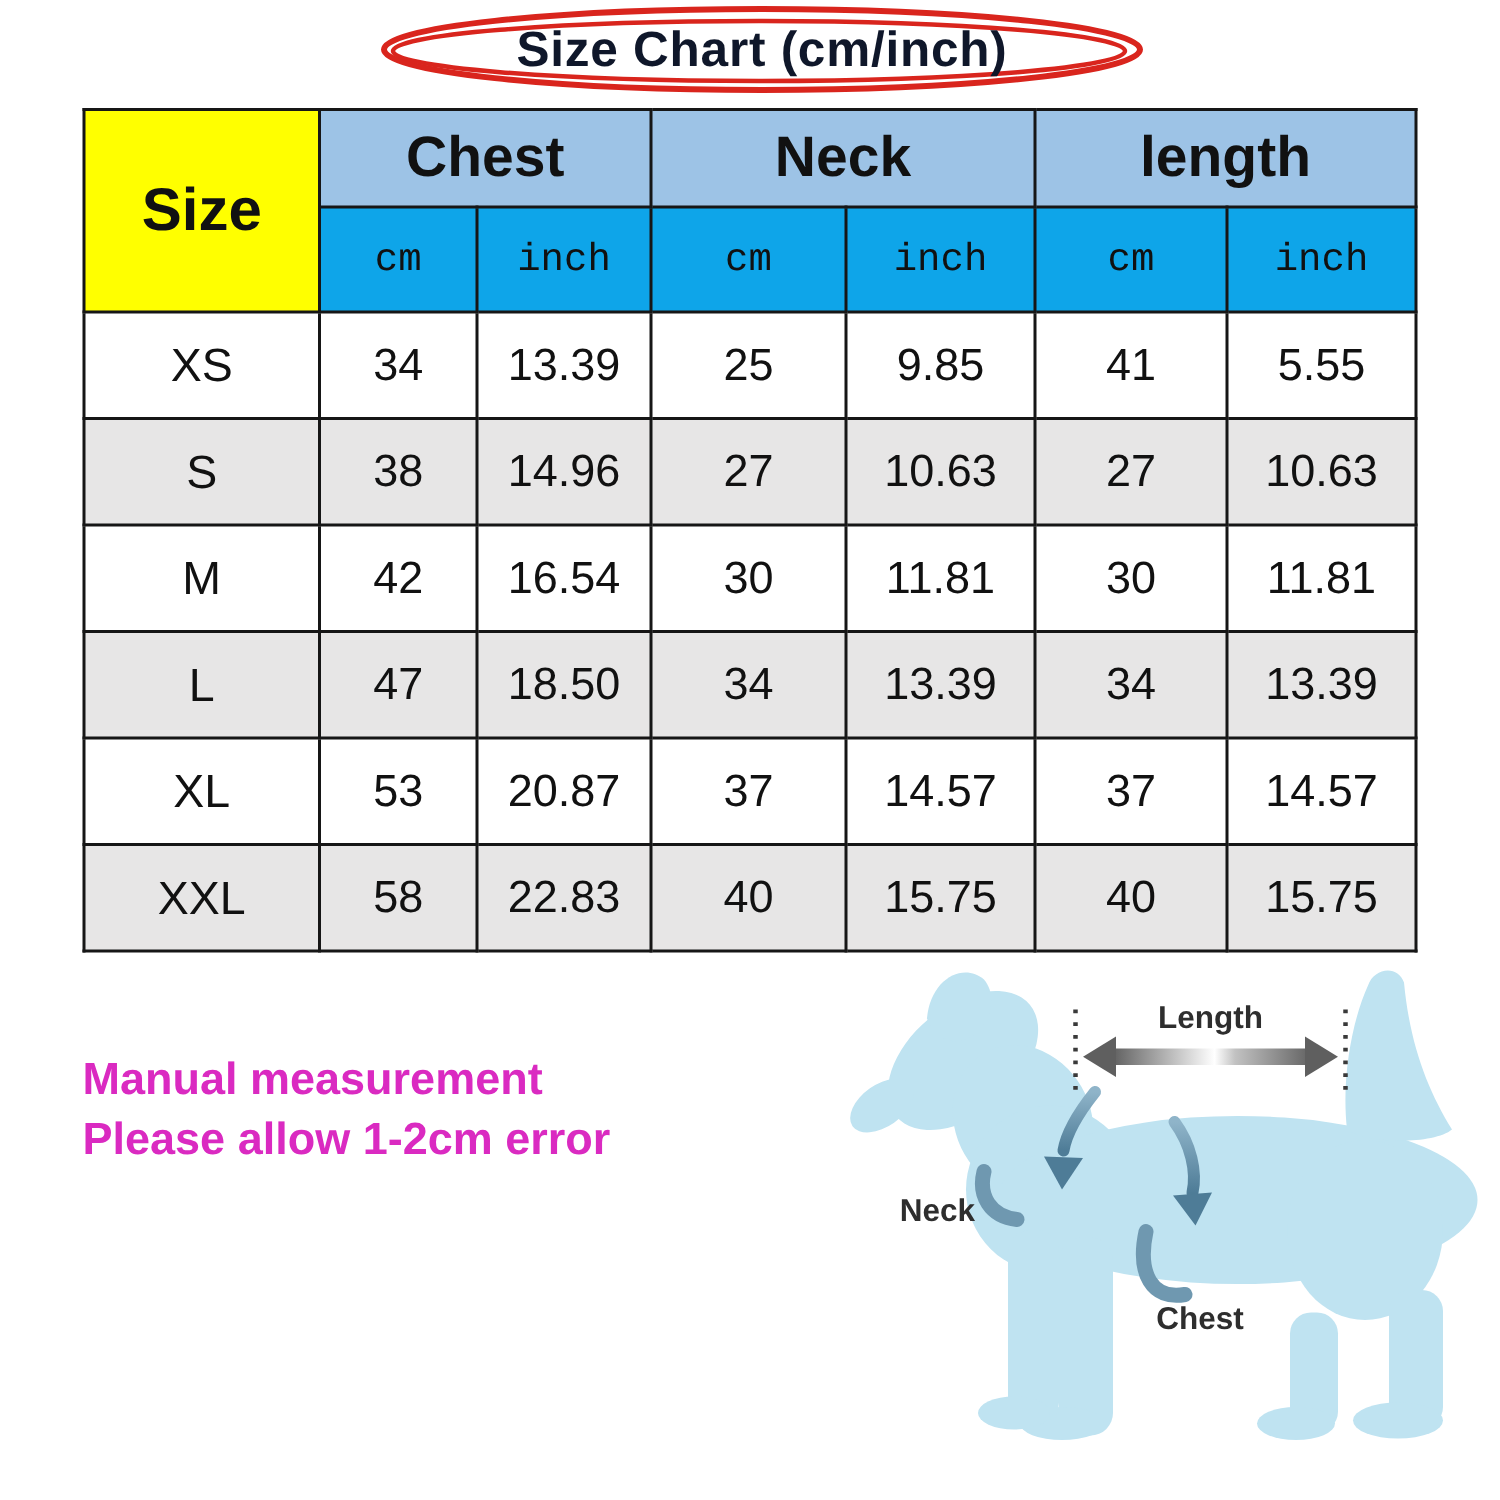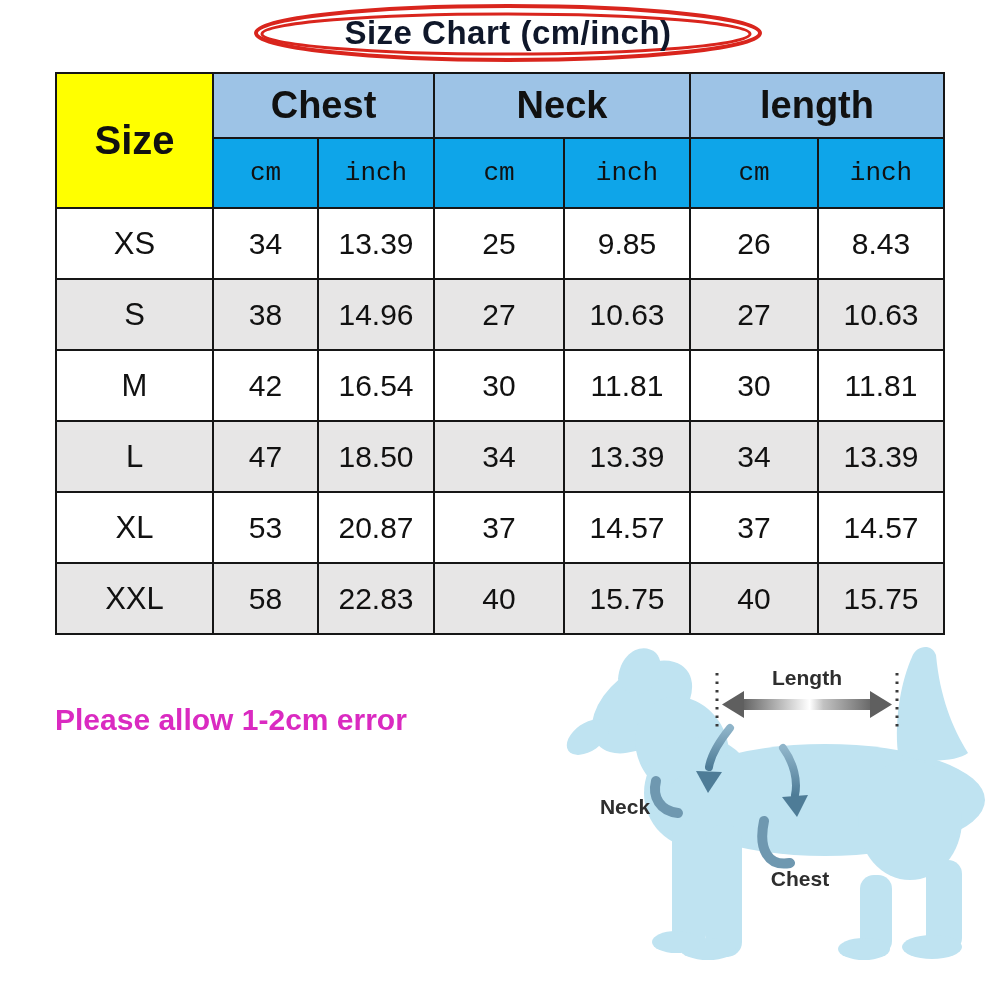--- a/index.html
+++ b/index.html
@@ -82,22 +82,22 @@
         <td class="unit">cm</td>
         <td class="unit">inch</td>
       </tr>
 
       <tr class="data">
         <td class="c-size">XS</td>
         <td>34</td>
         <td>13.39</td>
         <td>25</td>
         <td>9.85</td>
-        <td>26</td>
-        <td>8.43</td>
+        <td>41</td>
+        <td>5.55</td>
       </tr>
       <tr class="data alt">
         <td class="c-size">S</td>
         <td>38</td>
         <td>14.96</td>
         <td>27</td>
         <td>10.63</td>
         <td>27</td>
         <td>10.63</td>
       </tr>
@@ -134,20 +134,21 @@
         <td>22.83</td>
         <td>40</td>
         <td>15.75</td>
         <td>40</td>
         <td>15.75</td>
       </tr>
     </tbody>
   </table>
 
   <div class="note-magenta">
+    <div>Manual measurement</div>
     <div>Please allow 1-2cm error</div>
   </div>
 
 
   <svg class="dog-diagram" width="440" height="365" viewBox="0 0 440 365">
     <defs>
       <linearGradient id="arrGrad" x1="0" y1="0" x2="1" y2="0">
         <stop offset="0" stop-color="#5a5a5a"></stop>
         <stop offset="0.45" stop-color="#e9e9e9"></stop>
         <stop offset="0.52" stop-color="#ffffff"></stop>

